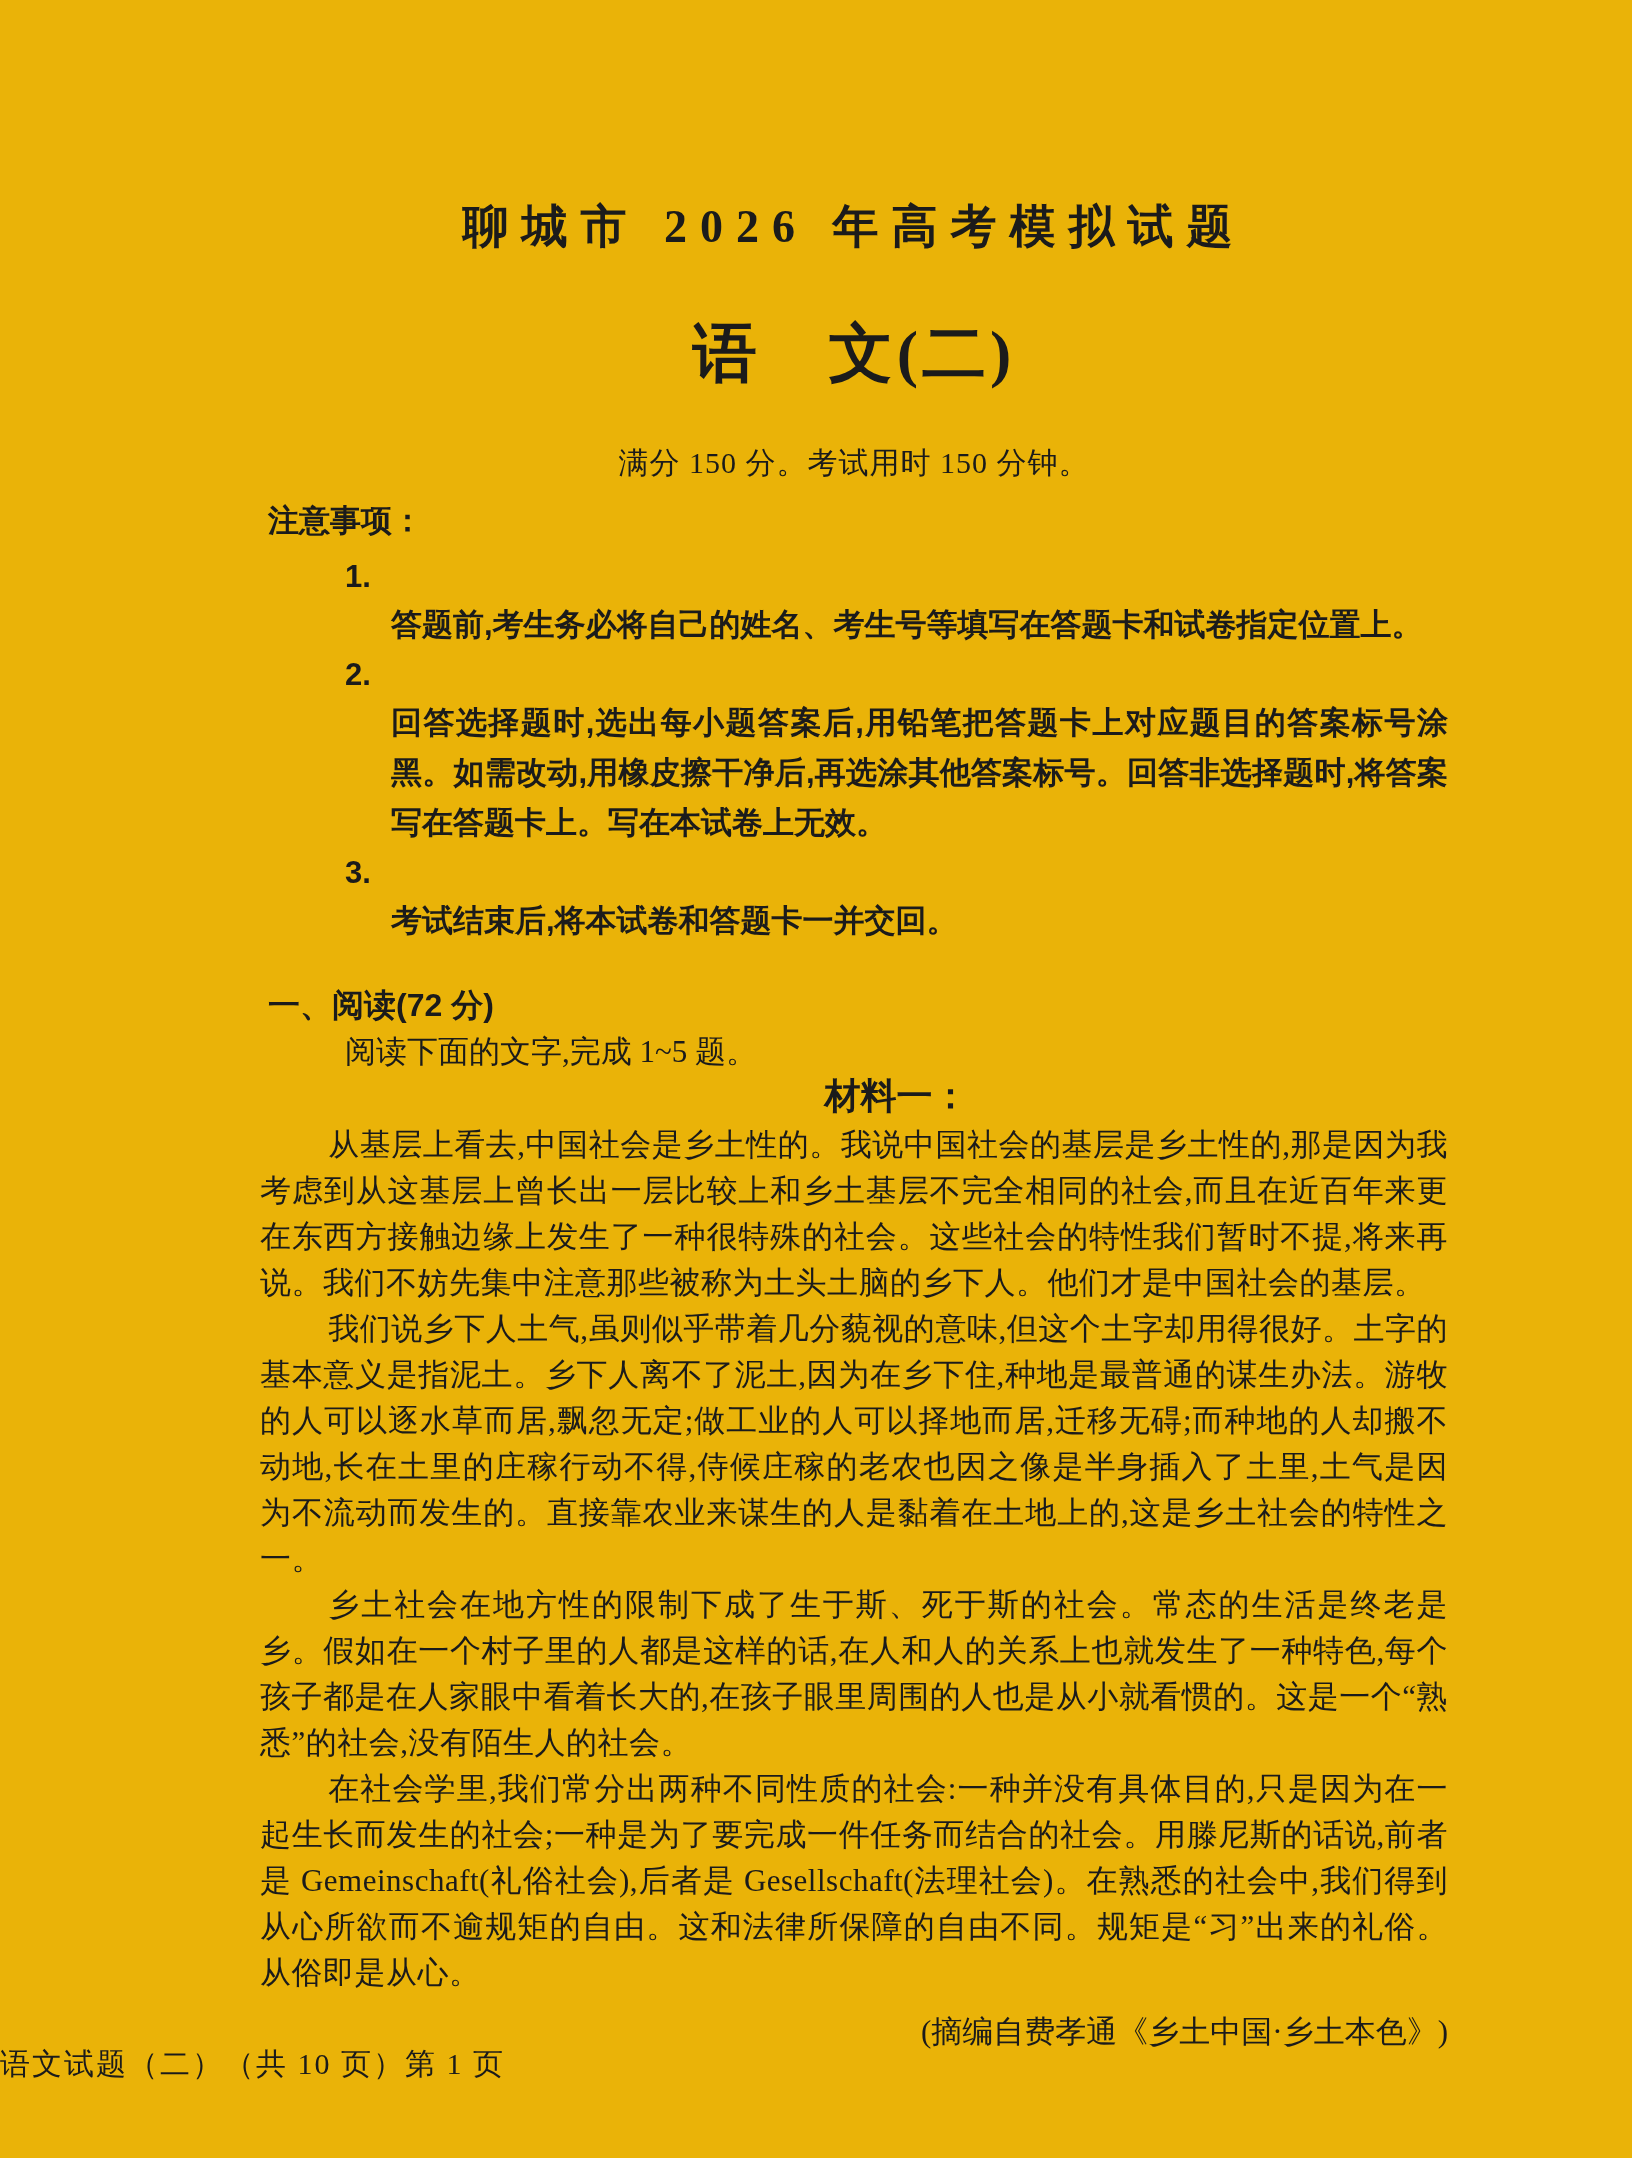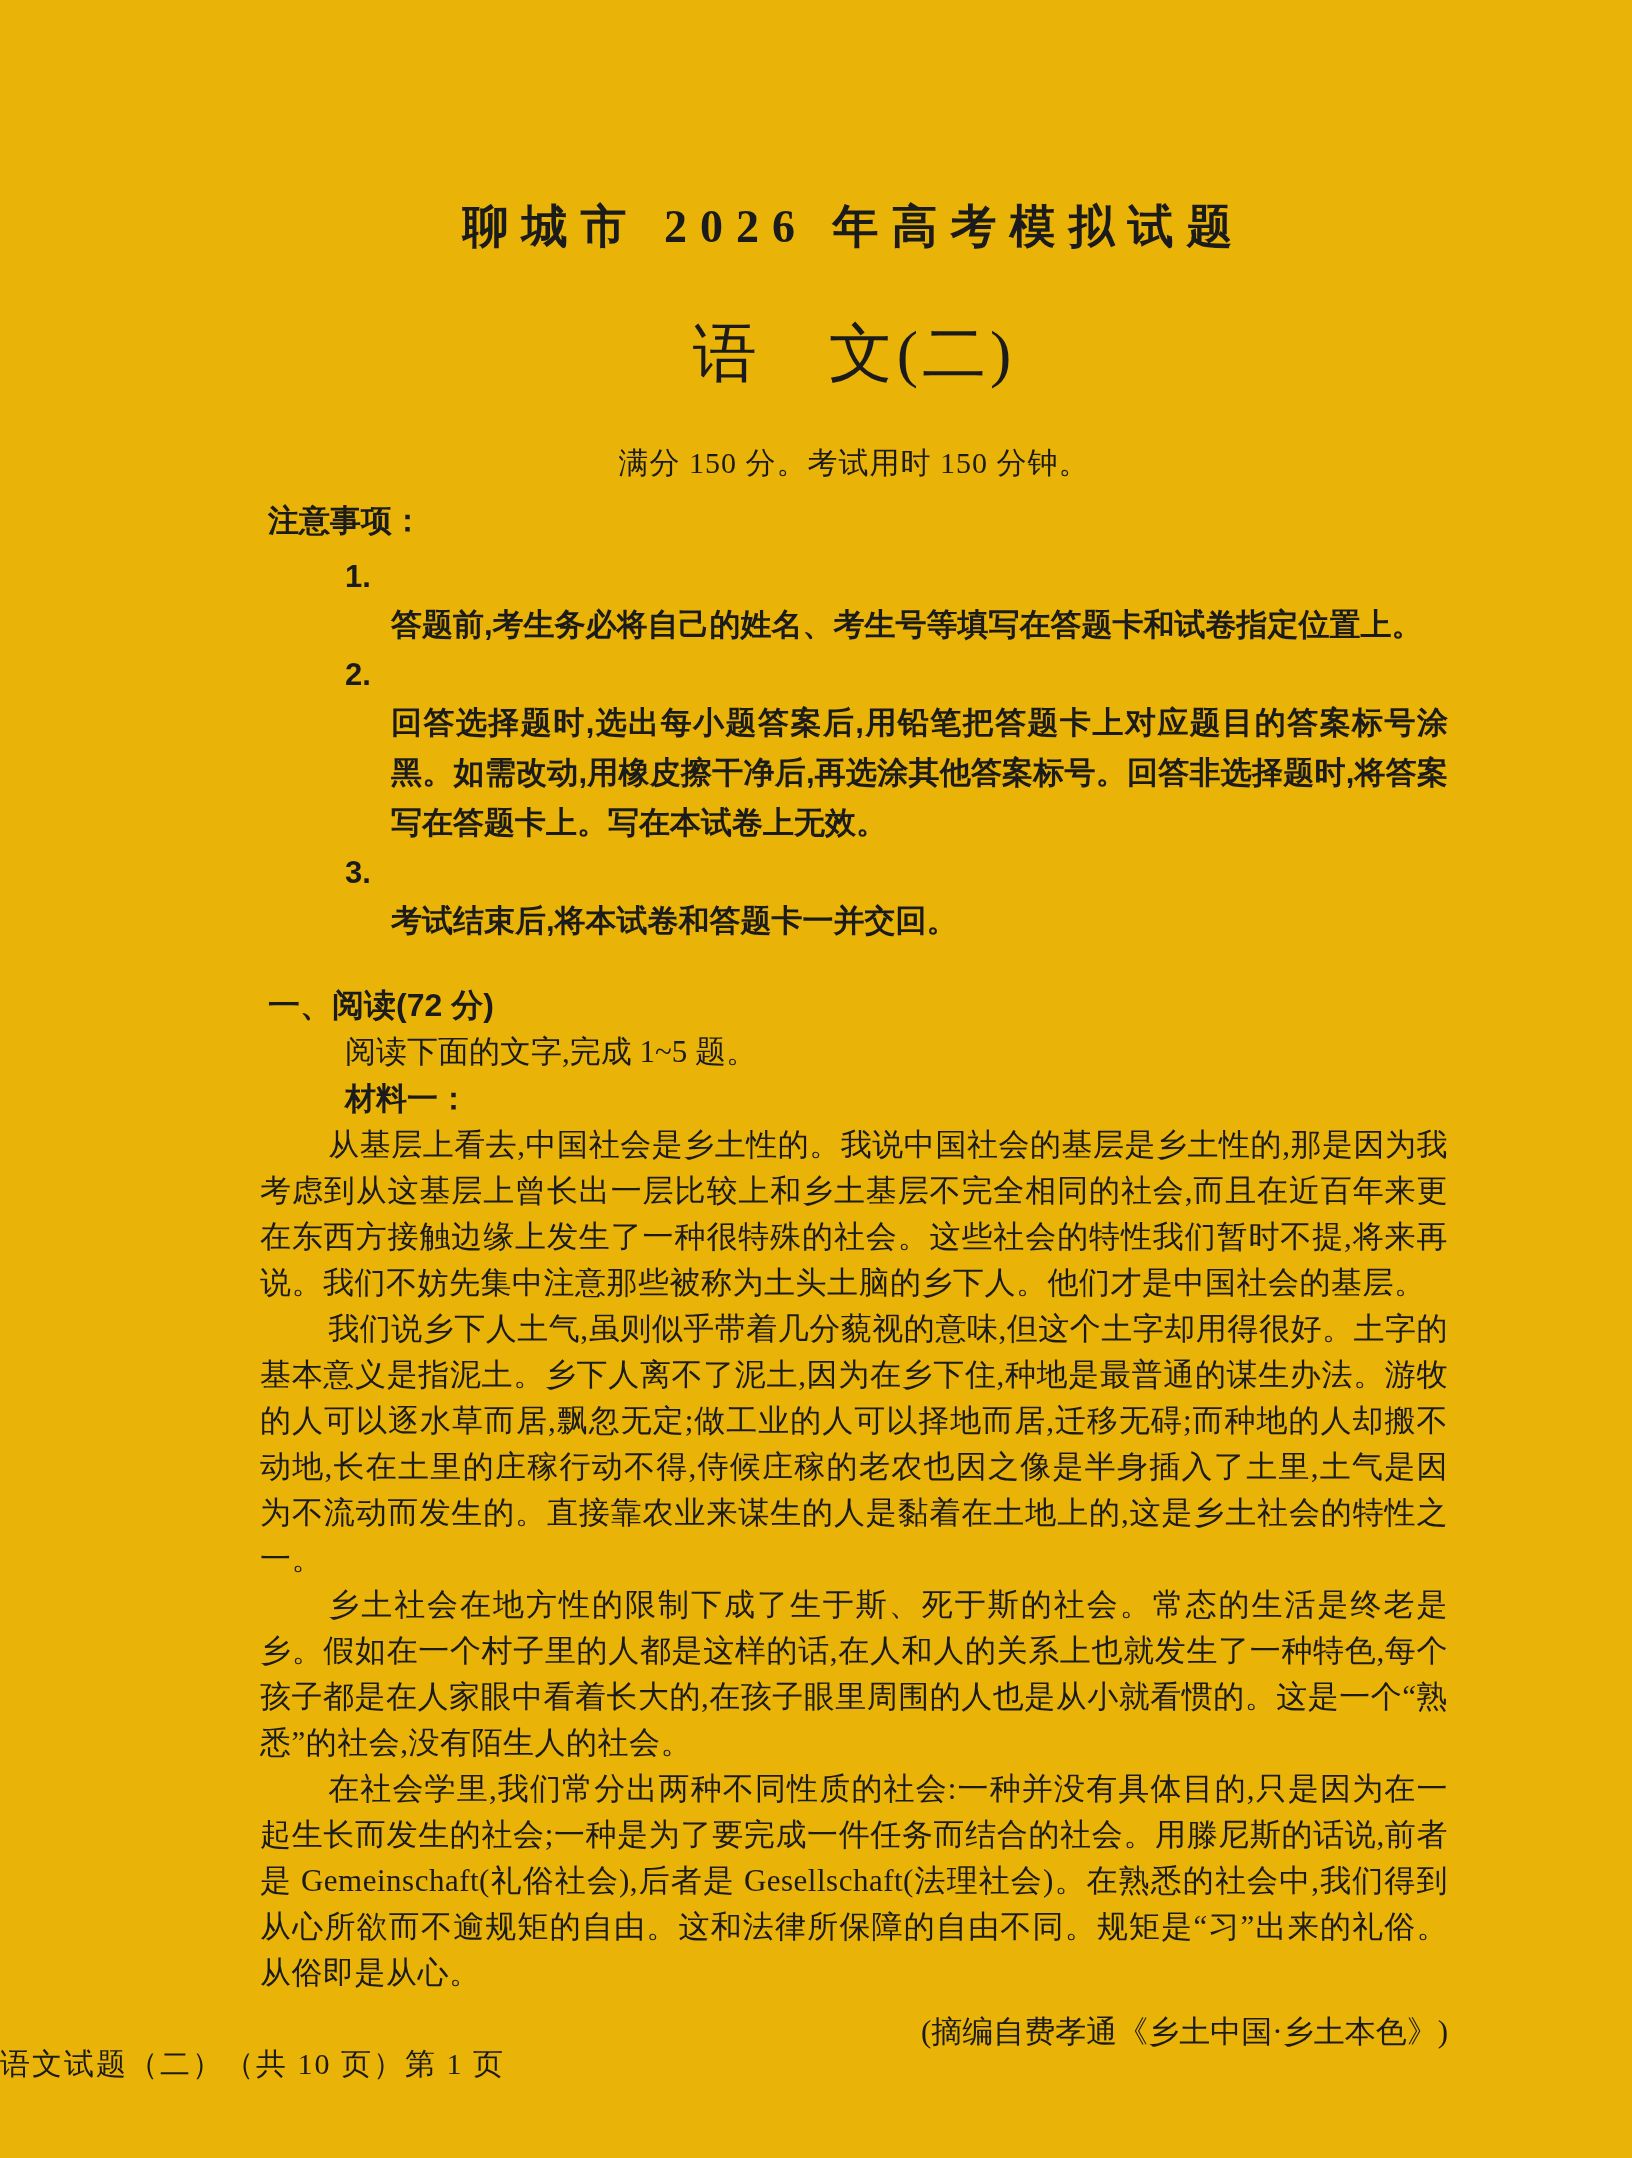--- a/index.html
+++ b/index.html
@@ -30,21 +30,21 @@
     text-align: center;
     font-size: 46px;
     font-weight: bold;
     letter-spacing: 13px;
     white-space: nowrap;
   }
   .exam-subtitle {
     margin: 52px 0 0 0;
     text-align: center;
     font-size: 64px;
-    font-weight: normal;
+    font-weight: bold;
     letter-spacing: 4px;
   }
   .exam-info {
     margin: 46px 0 0 0;
     text-align: center;
     font-size: 30px;
     letter-spacing: 1px;
   }
 
   .notice-heading {
@@ -84,24 +84,25 @@
     font-size: 31px;
     line-height: 47px;
   }
   .reading-instruction {
     margin: 0 0 0 85px;
     font-size: 31px;
     line-height: 47px;
   }
   .material-label {
     margin: 0 0 0 85px;
-    font-size: 31px;
+    font-size: 36px;
     line-height: 47px;
     font-weight: bold;
-    font-family: Liberation Sans, sans-serif;
+    font-family: Liberation Mono, monospace;
+    text-align: center;
   }
 
   .body-paragraph {
     margin: 0;
     font-size: 31px;
     line-height: 46px;
     text-align: justify;
     text-indent: 2.2em;
     letter-spacing: 0.5px;
   }

